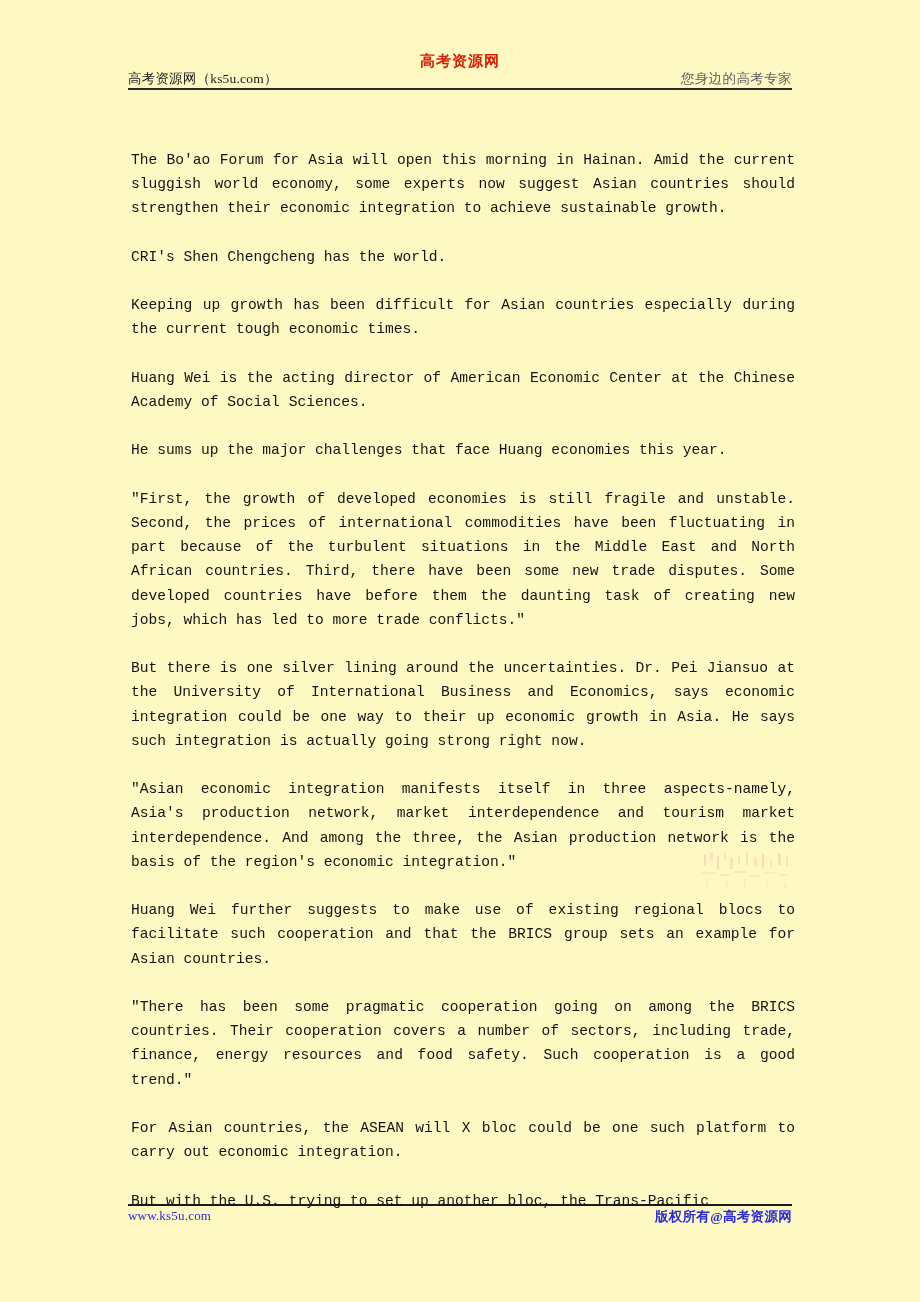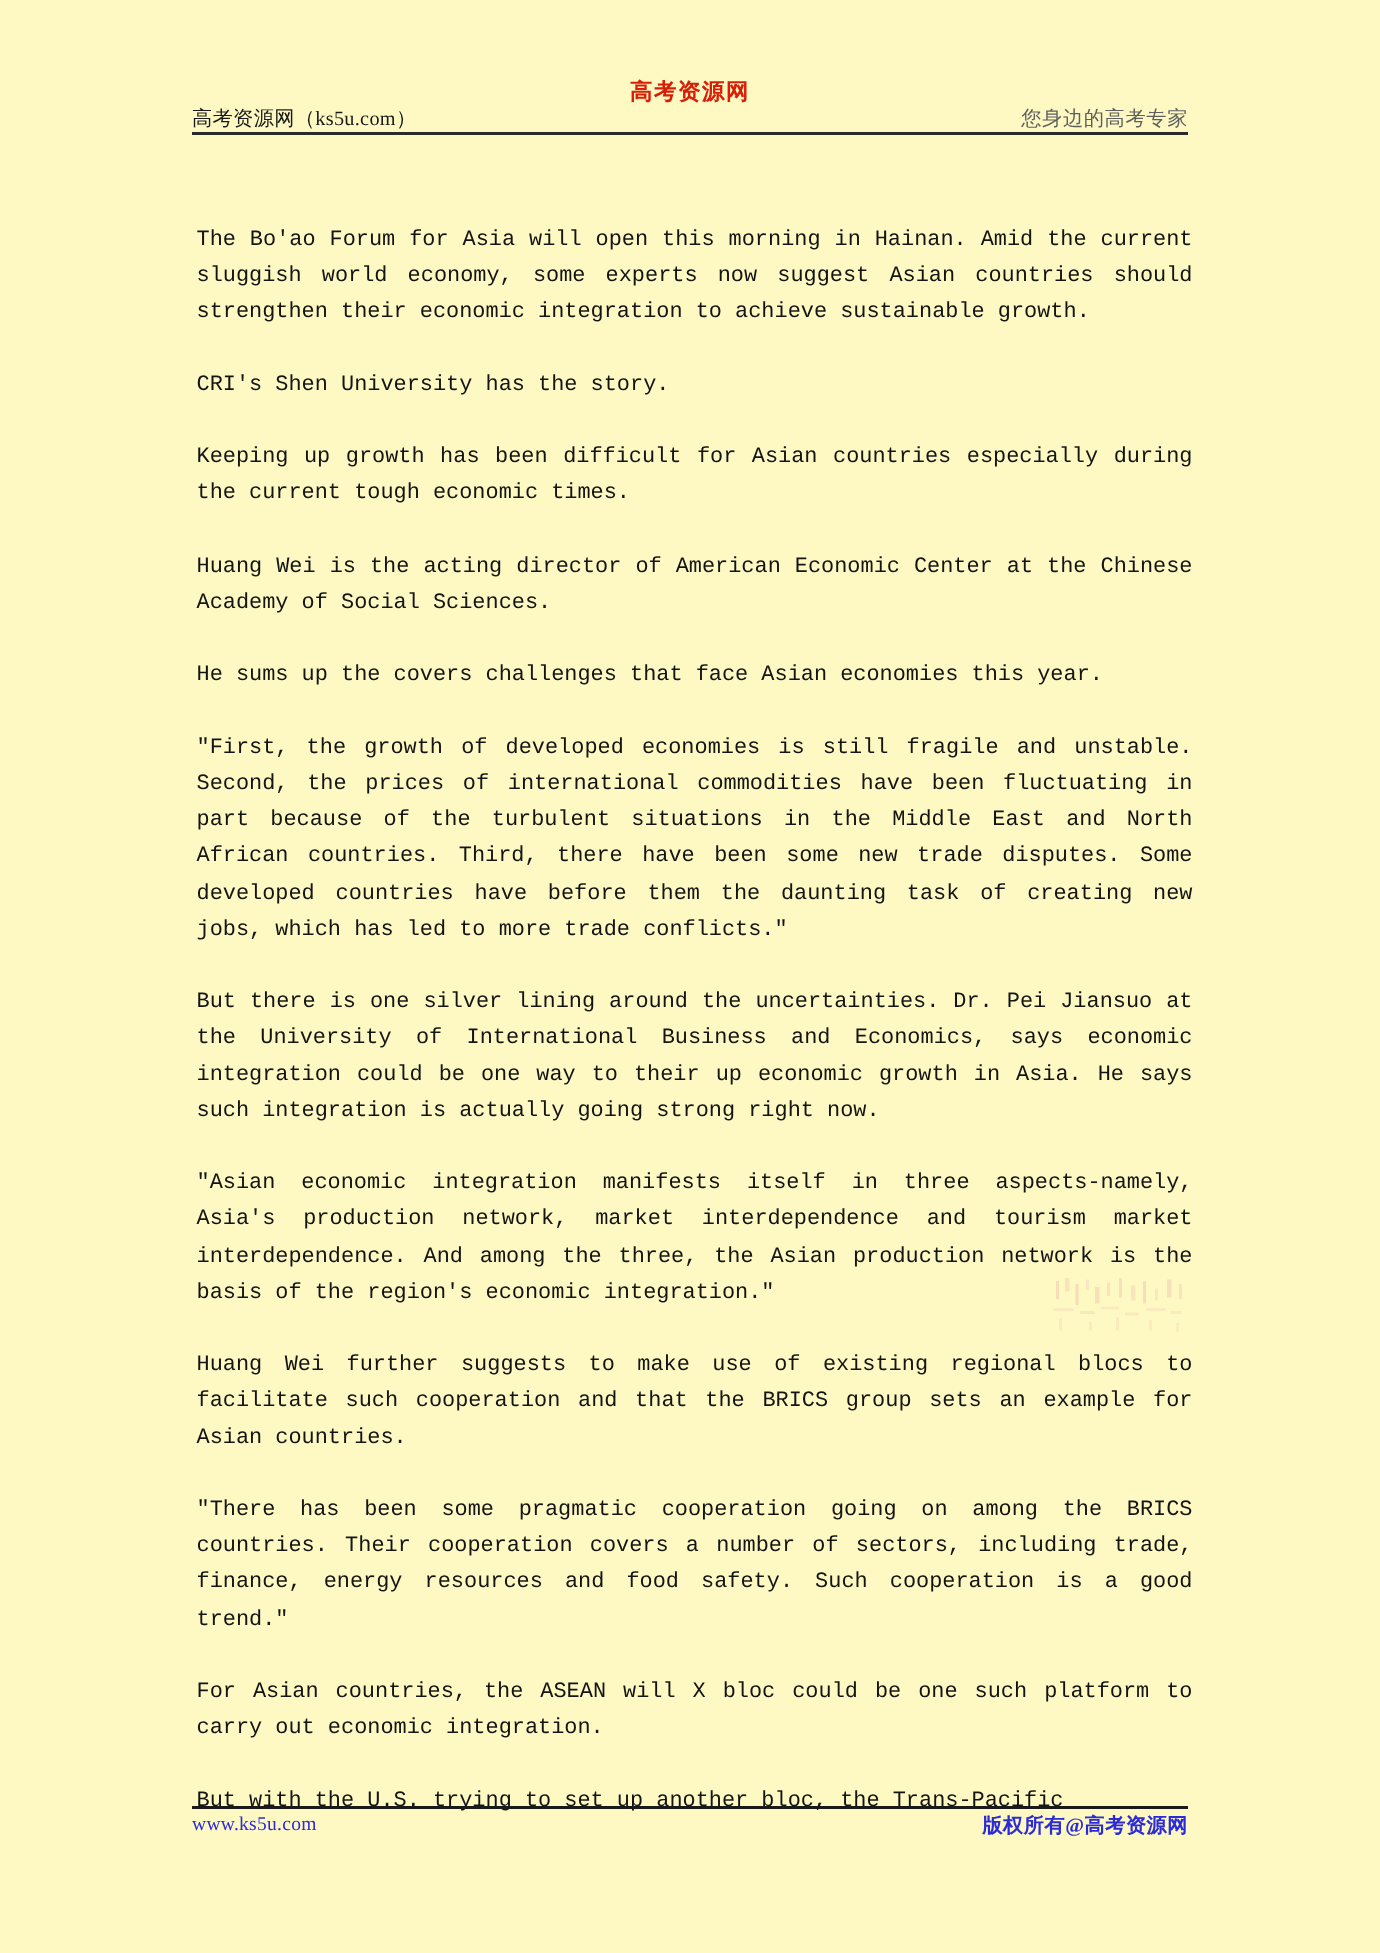--- a/index.html
+++ b/index.html
@@ -149,24 +149,24 @@
 
   <div class="header">
     <span class="header-left">高考资源网（ks5u.com）</span>
     <span class="header-logo">高考资源网</span>
     <span class="header-right">您身边的高考专家</span>
   </div>
   <div class="header-rule"></div>
 
   <div class="content">
     <p class="para">The Bo'ao Forum for Asia will open this morning in Hainan. Amid the current sluggish world economy, some experts now suggest Asian countries should strengthen their economic integration to achieve sustainable growth.</p>
-    <p class="para nojust">CRI's Shen University has the story.</p>
+    <p class="para nojust">CRI's Shen Chengcheng has the world.</p>
     <p class="para">Keeping up growth has been difficult for Asian countries especially during the current tough economic times.</p>
     <p class="para">Huang Wei is the acting director of American Economic Center at the Chinese Academy of Social Sciences.</p>
-    <p class="para nojust">He sums up the covers challenges that face Asian economies this year.</p>
+    <p class="para nojust">He sums up the major challenges that face Huang economies this year.</p>
     <p class="para">"First, the growth of developed economies is still fragile and unstable. Second, the prices of international commodities have been fluctuating in part because of the turbulent situations in the Middle East and North African countries. Third, there have been some new trade disputes. Some developed countries have before them the daunting task of creating new jobs, which has led to more trade conflicts."</p>
     <p class="para">But there is one silver lining around the uncertainties. Dr. Pei Jiansuo at the University of International Business and Economics, says economic integration could be one way to their up economic growth in Asia. He says such integration is actually going strong right now.</p>
     <p class="para">"Asian economic integration manifests itself in three aspects-namely, Asia's production network, market interdependence and tourism market interdependence. And among the three, the Asian production network is the basis of the region's economic integration."</p>
     <p class="para">Huang Wei further suggests to make use of existing regional blocs to facilitate such cooperation and that the BRICS group sets an example for Asian countries.</p>
     <p class="para">"There has been some pragmatic cooperation going on among the BRICS countries. Their cooperation covers a number of sectors, including trade, finance, energy resources and food safety. Such cooperation is a good trend."</p>
     <p class="para">For Asian countries, the ASEAN will X bloc could be one such platform to carry out economic integration.</p>
     <p class="para nojust">But with the U.S. trying to set up another bloc, the Trans-Pacific</p>
   </div>
 
   <svg class="watermark" viewBox="0 0 92 44">

